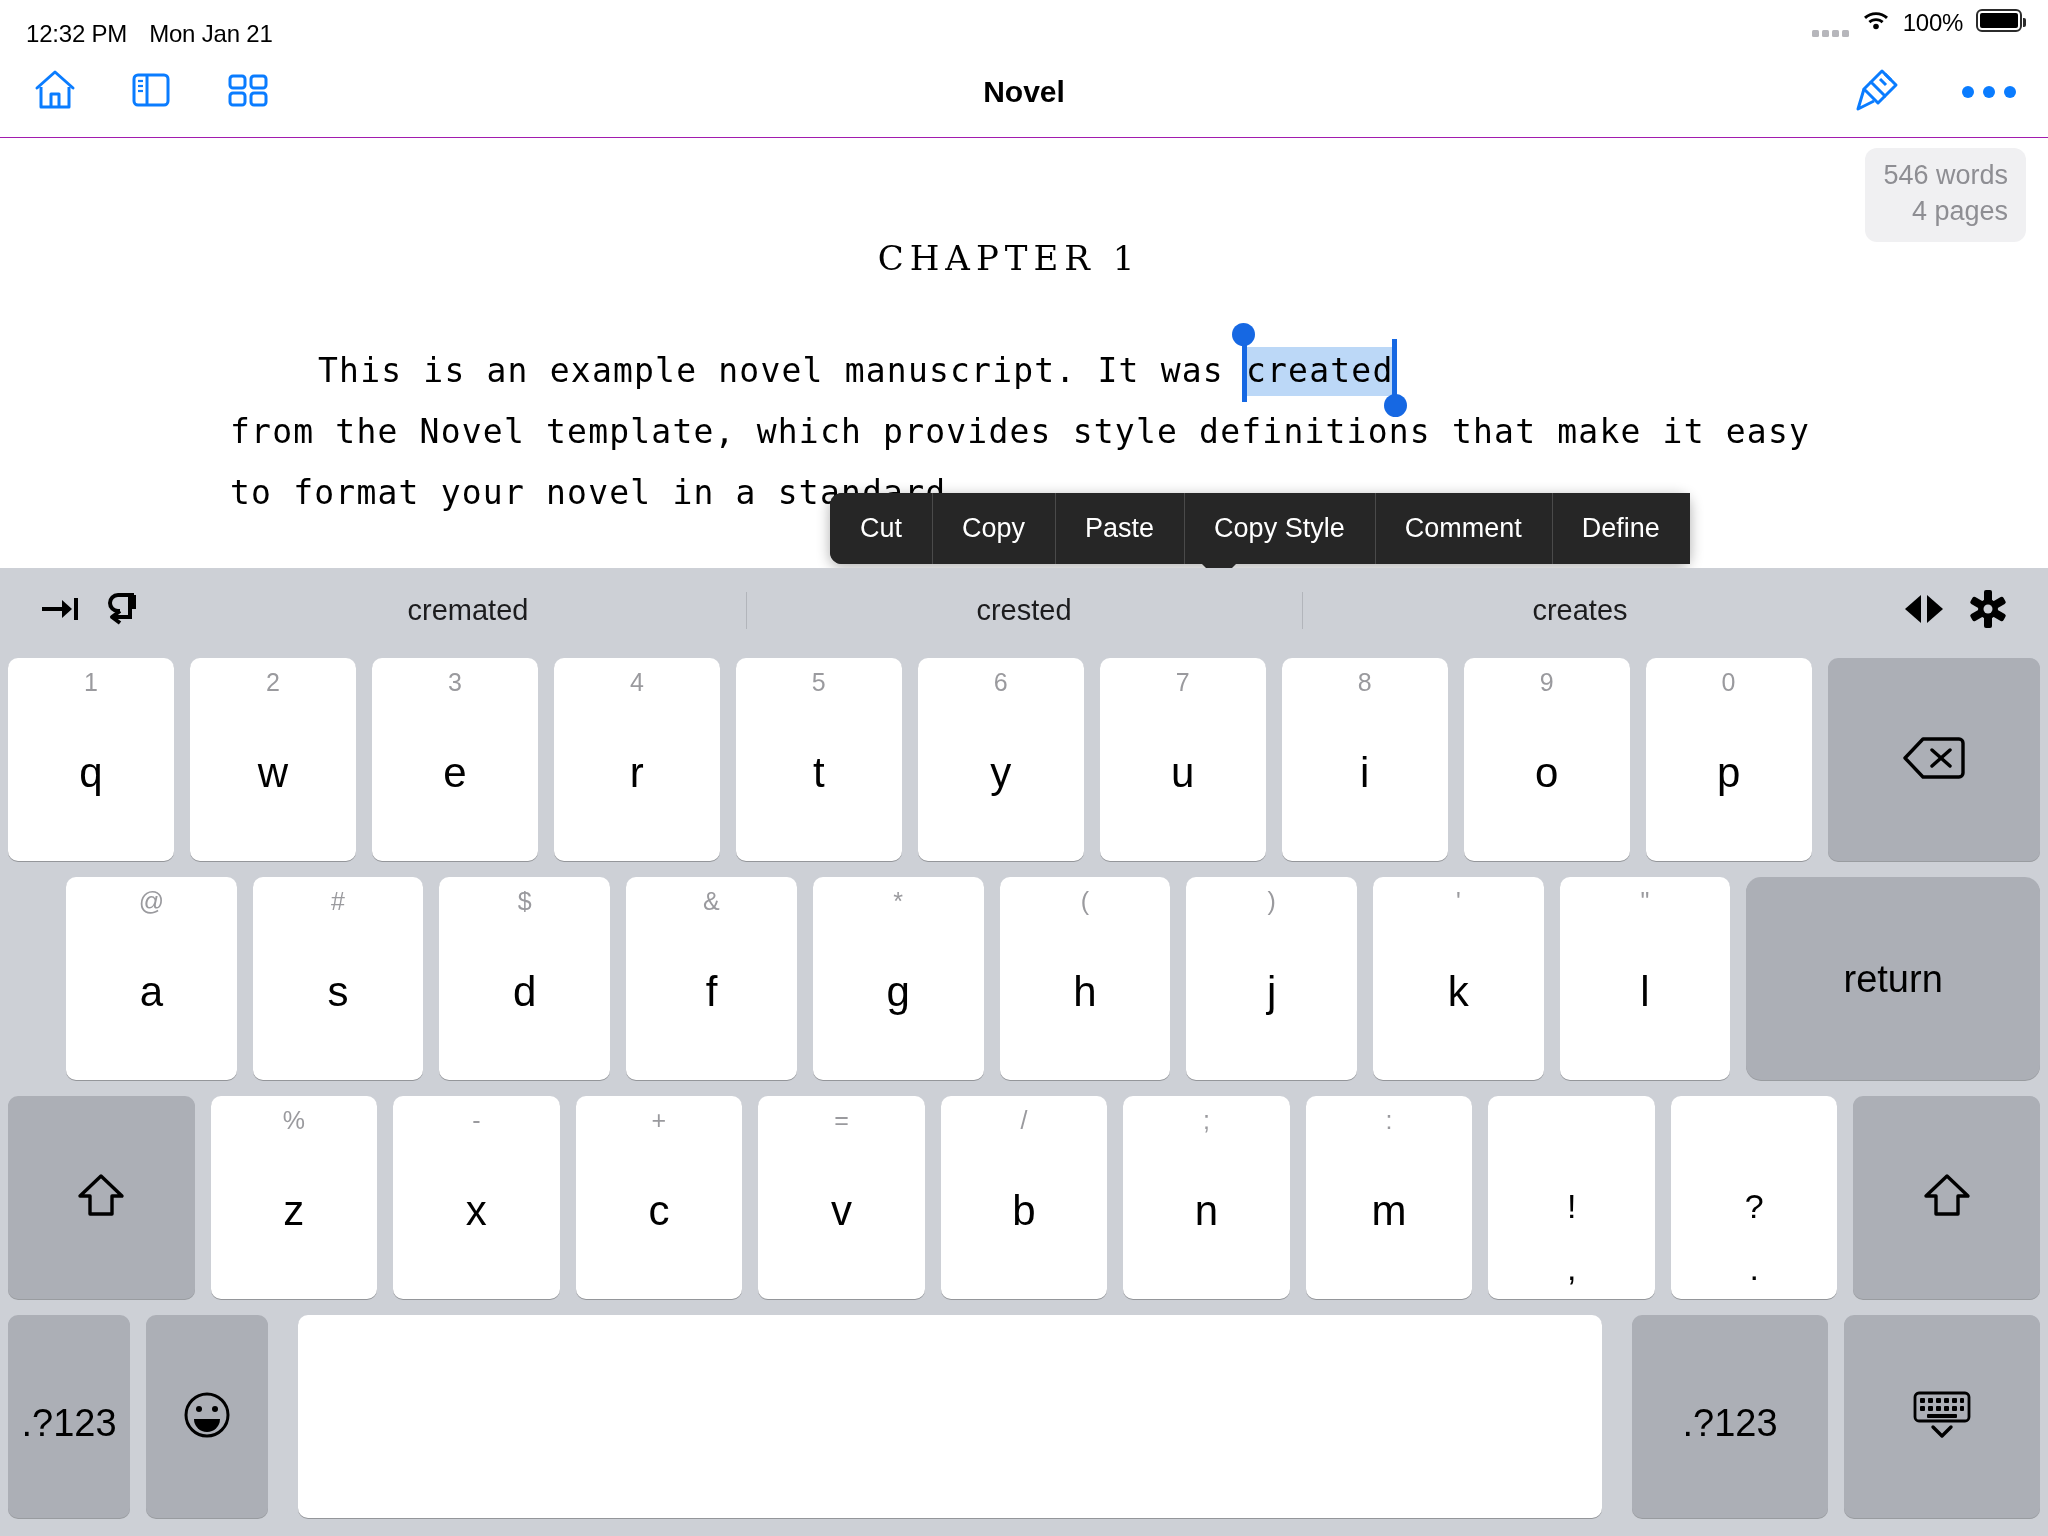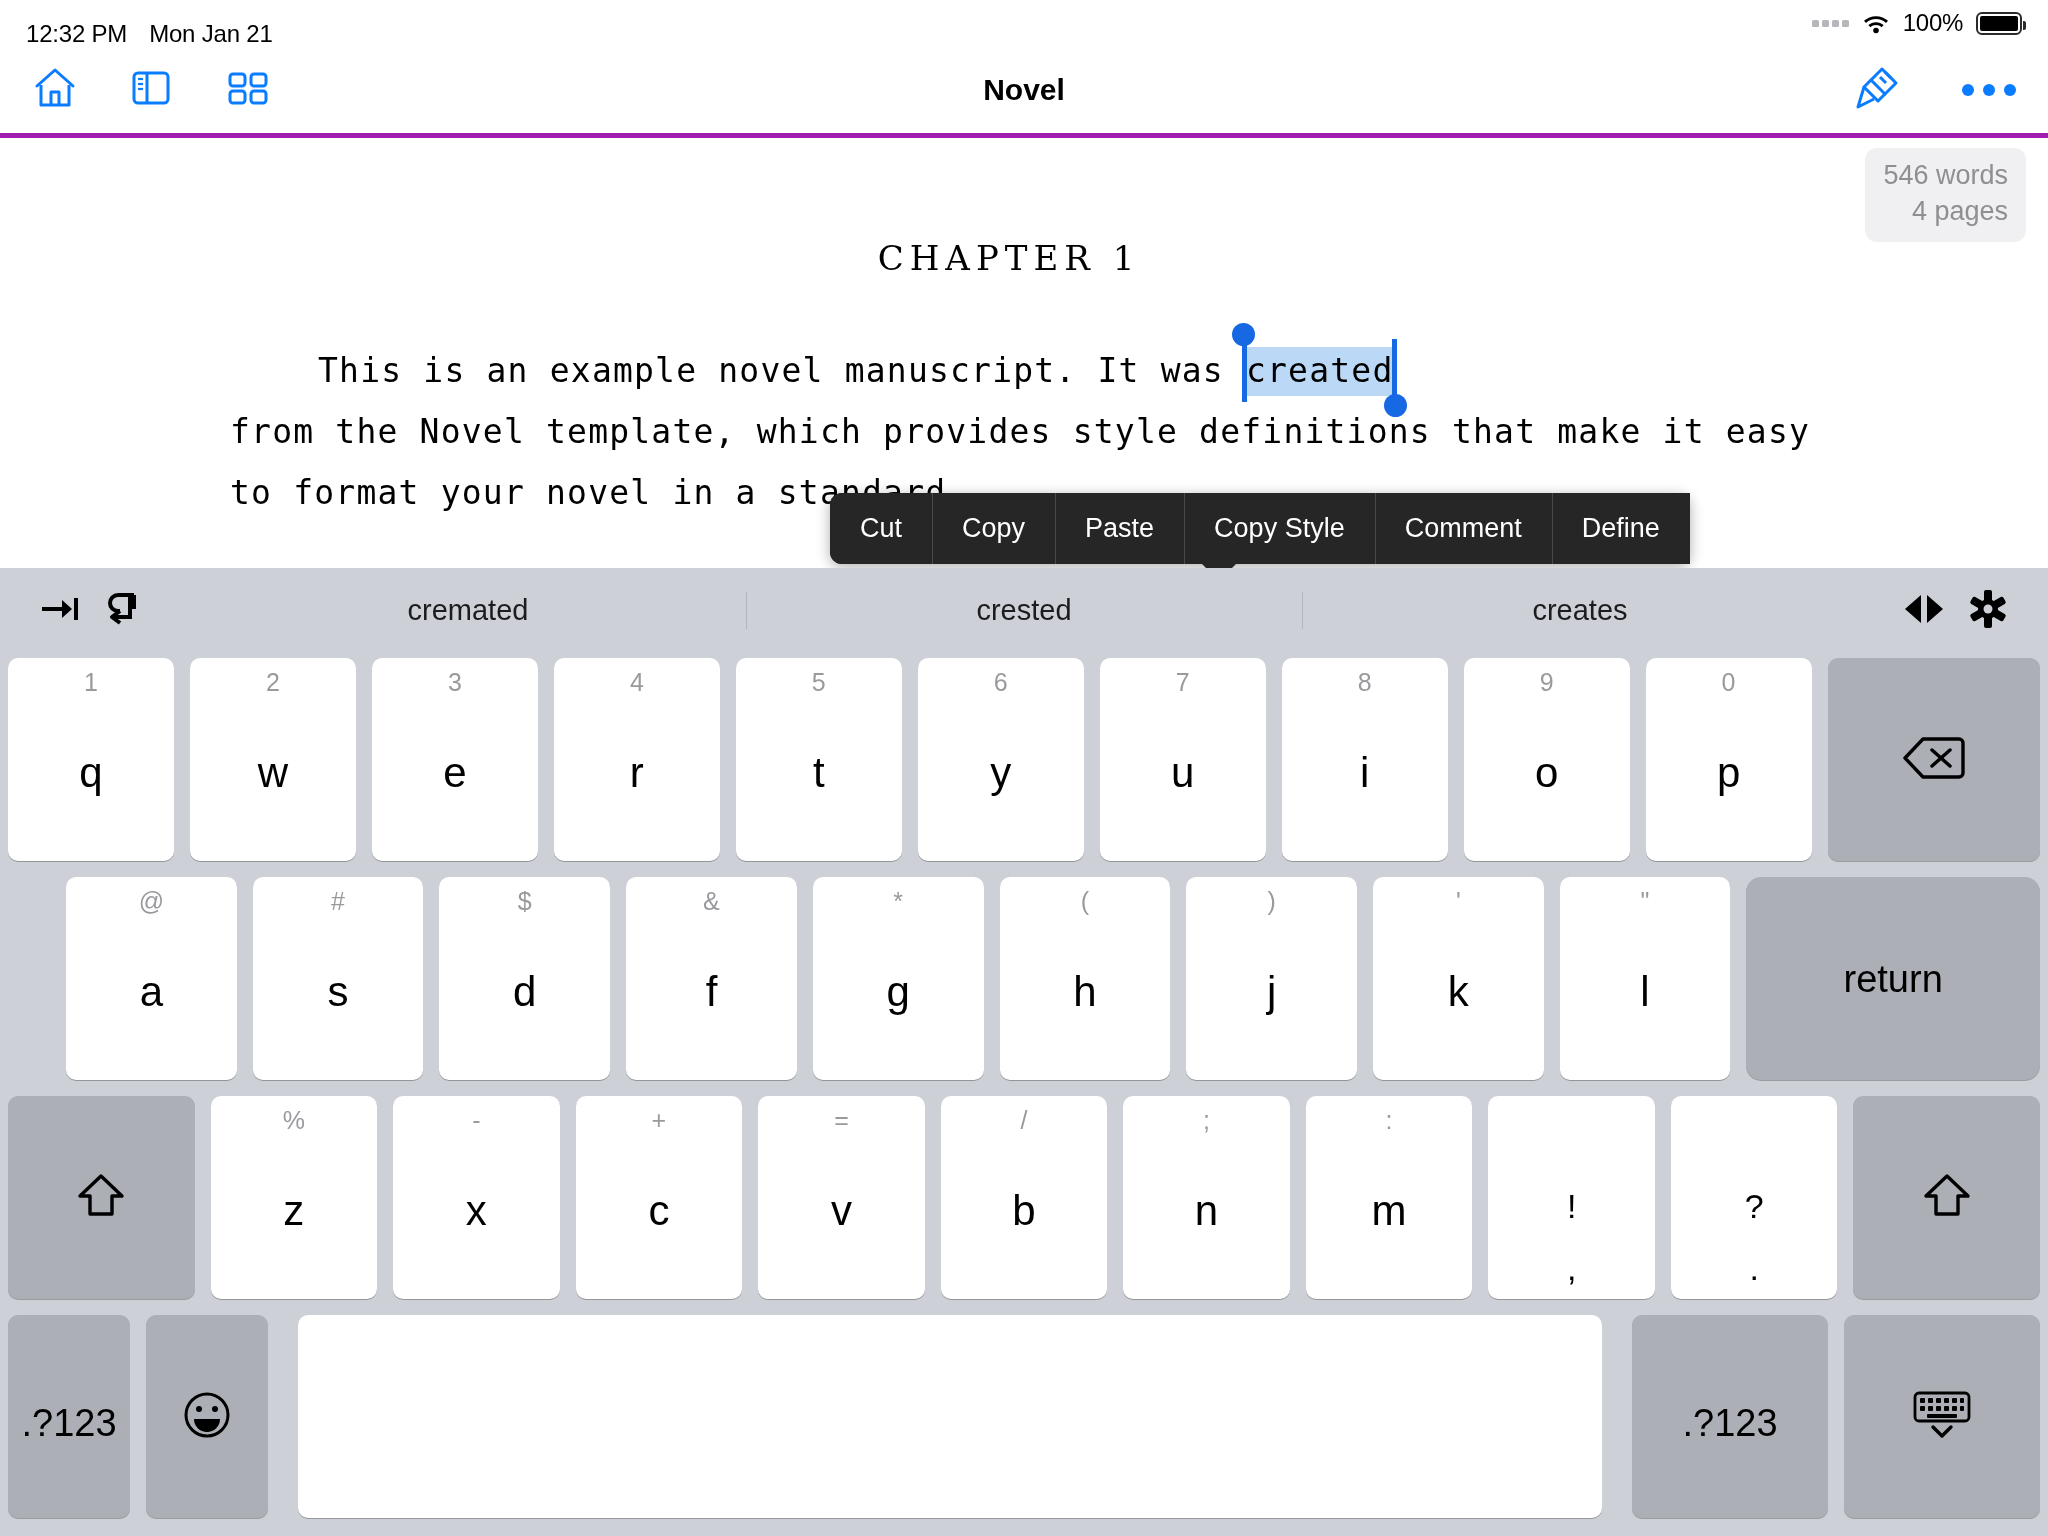--- a/index.html
+++ b/index.html
@@ -23,21 +23,20 @@
     font-size: 24px;
     color: #000;
     position: relative;
   }
   #status-left { display: flex; align-items: flex-end; gap: 22px; }
   #status-left .time { font-weight: 400; letter-spacing: -0.2px; }
   #status-left .date { font-weight: 400; letter-spacing: -0.2px; margin-top: 22px; }
   #status-right {
     margin-left: auto;
     display: flex;
-    align-items: center;
     gap: 13px;
   }
   .signal-dots { display: flex; align-items: flex-end; gap: 3px; }
   .signal-dots i {
     display: block;
     width: 7px; height: 7px;
     background: #b6b6bb;
     border-radius: 1.5px;
   }
   .wifi-ico { width: 28px; height: 21px; display:block; }
@@ -61,21 +60,21 @@
     display: block;
     height: 100%;
     background: #000;
     border-radius: 2px;
   }
 
   
   #app-toolbar {
     height: 92px;
     background: #ffffff;
-    border-bottom: 5px solid #a21caf;
+    border-bottom: 1px solid #a21caf;
     display: flex;
     align-items: center;
     padding: 0 28px;
     position: relative;
   }
   #toolbar-left { display: flex; align-items: center; gap: 42px; }
   #toolbar-right { margin-left: auto; display: flex; align-items: center; gap: 52px; }
   .tb-btn {
     background: none; border: none; cursor: pointer;
     display: flex; align-items: center; justify-content: center;

